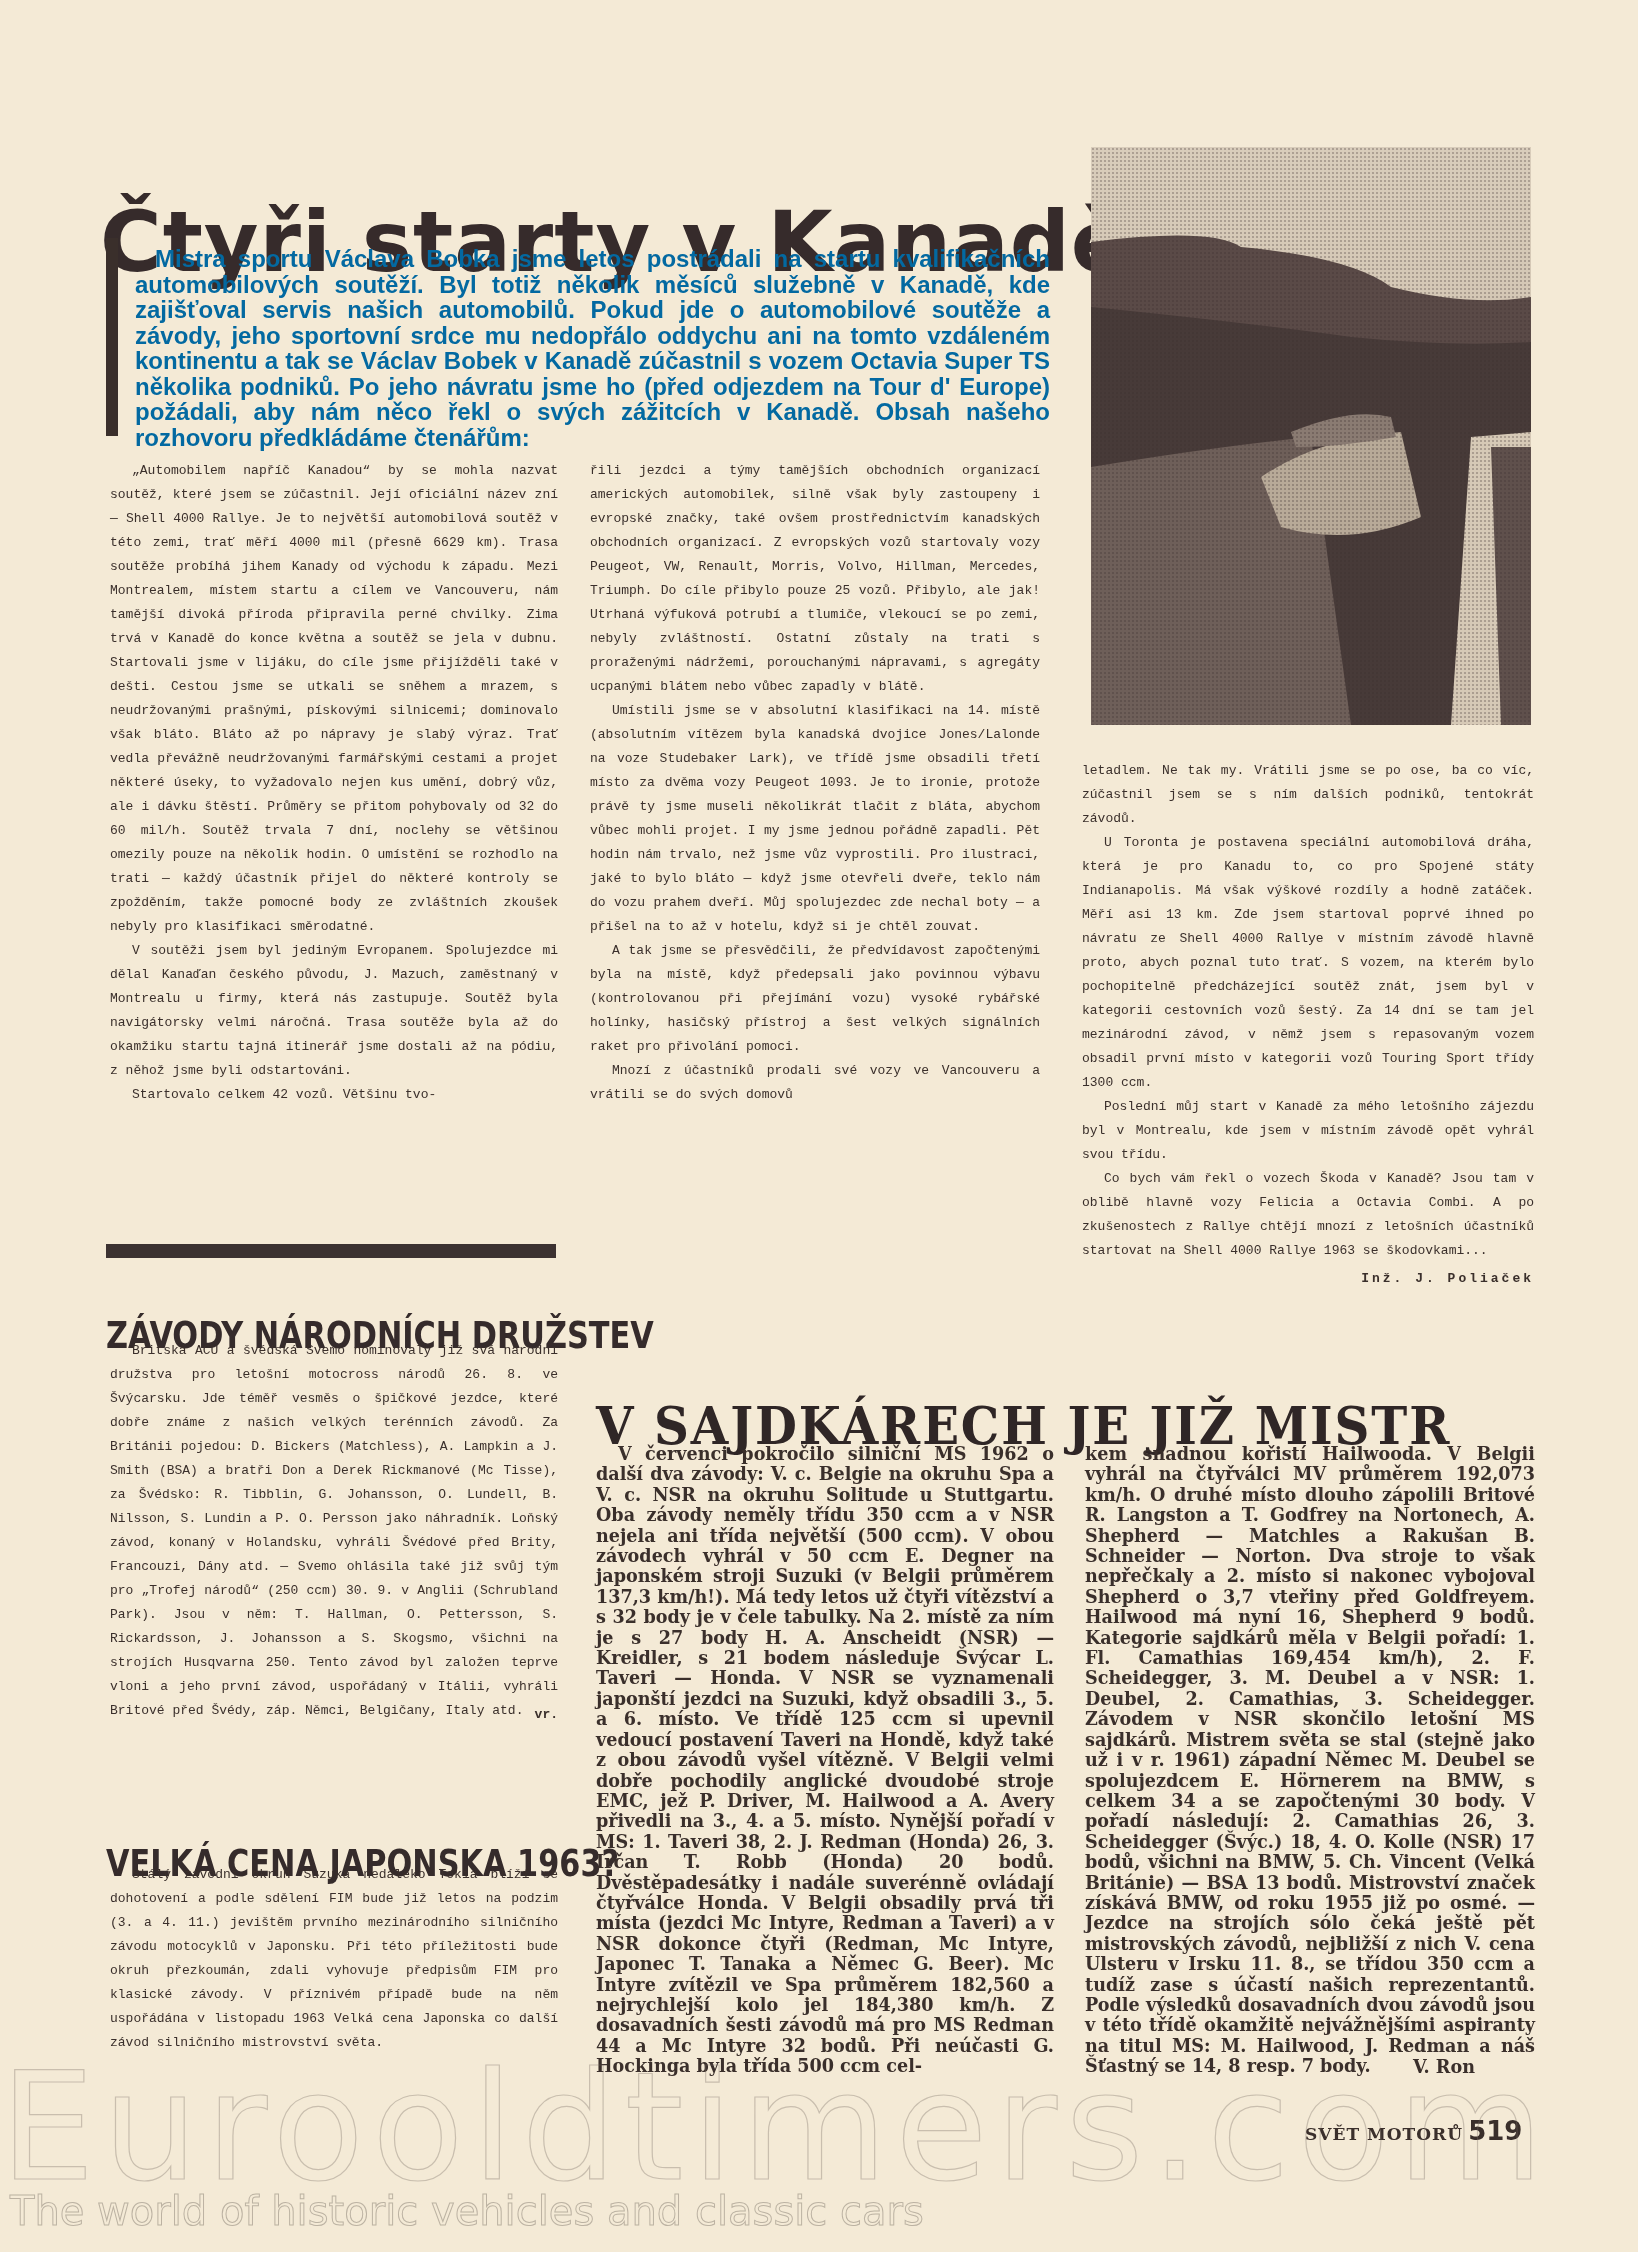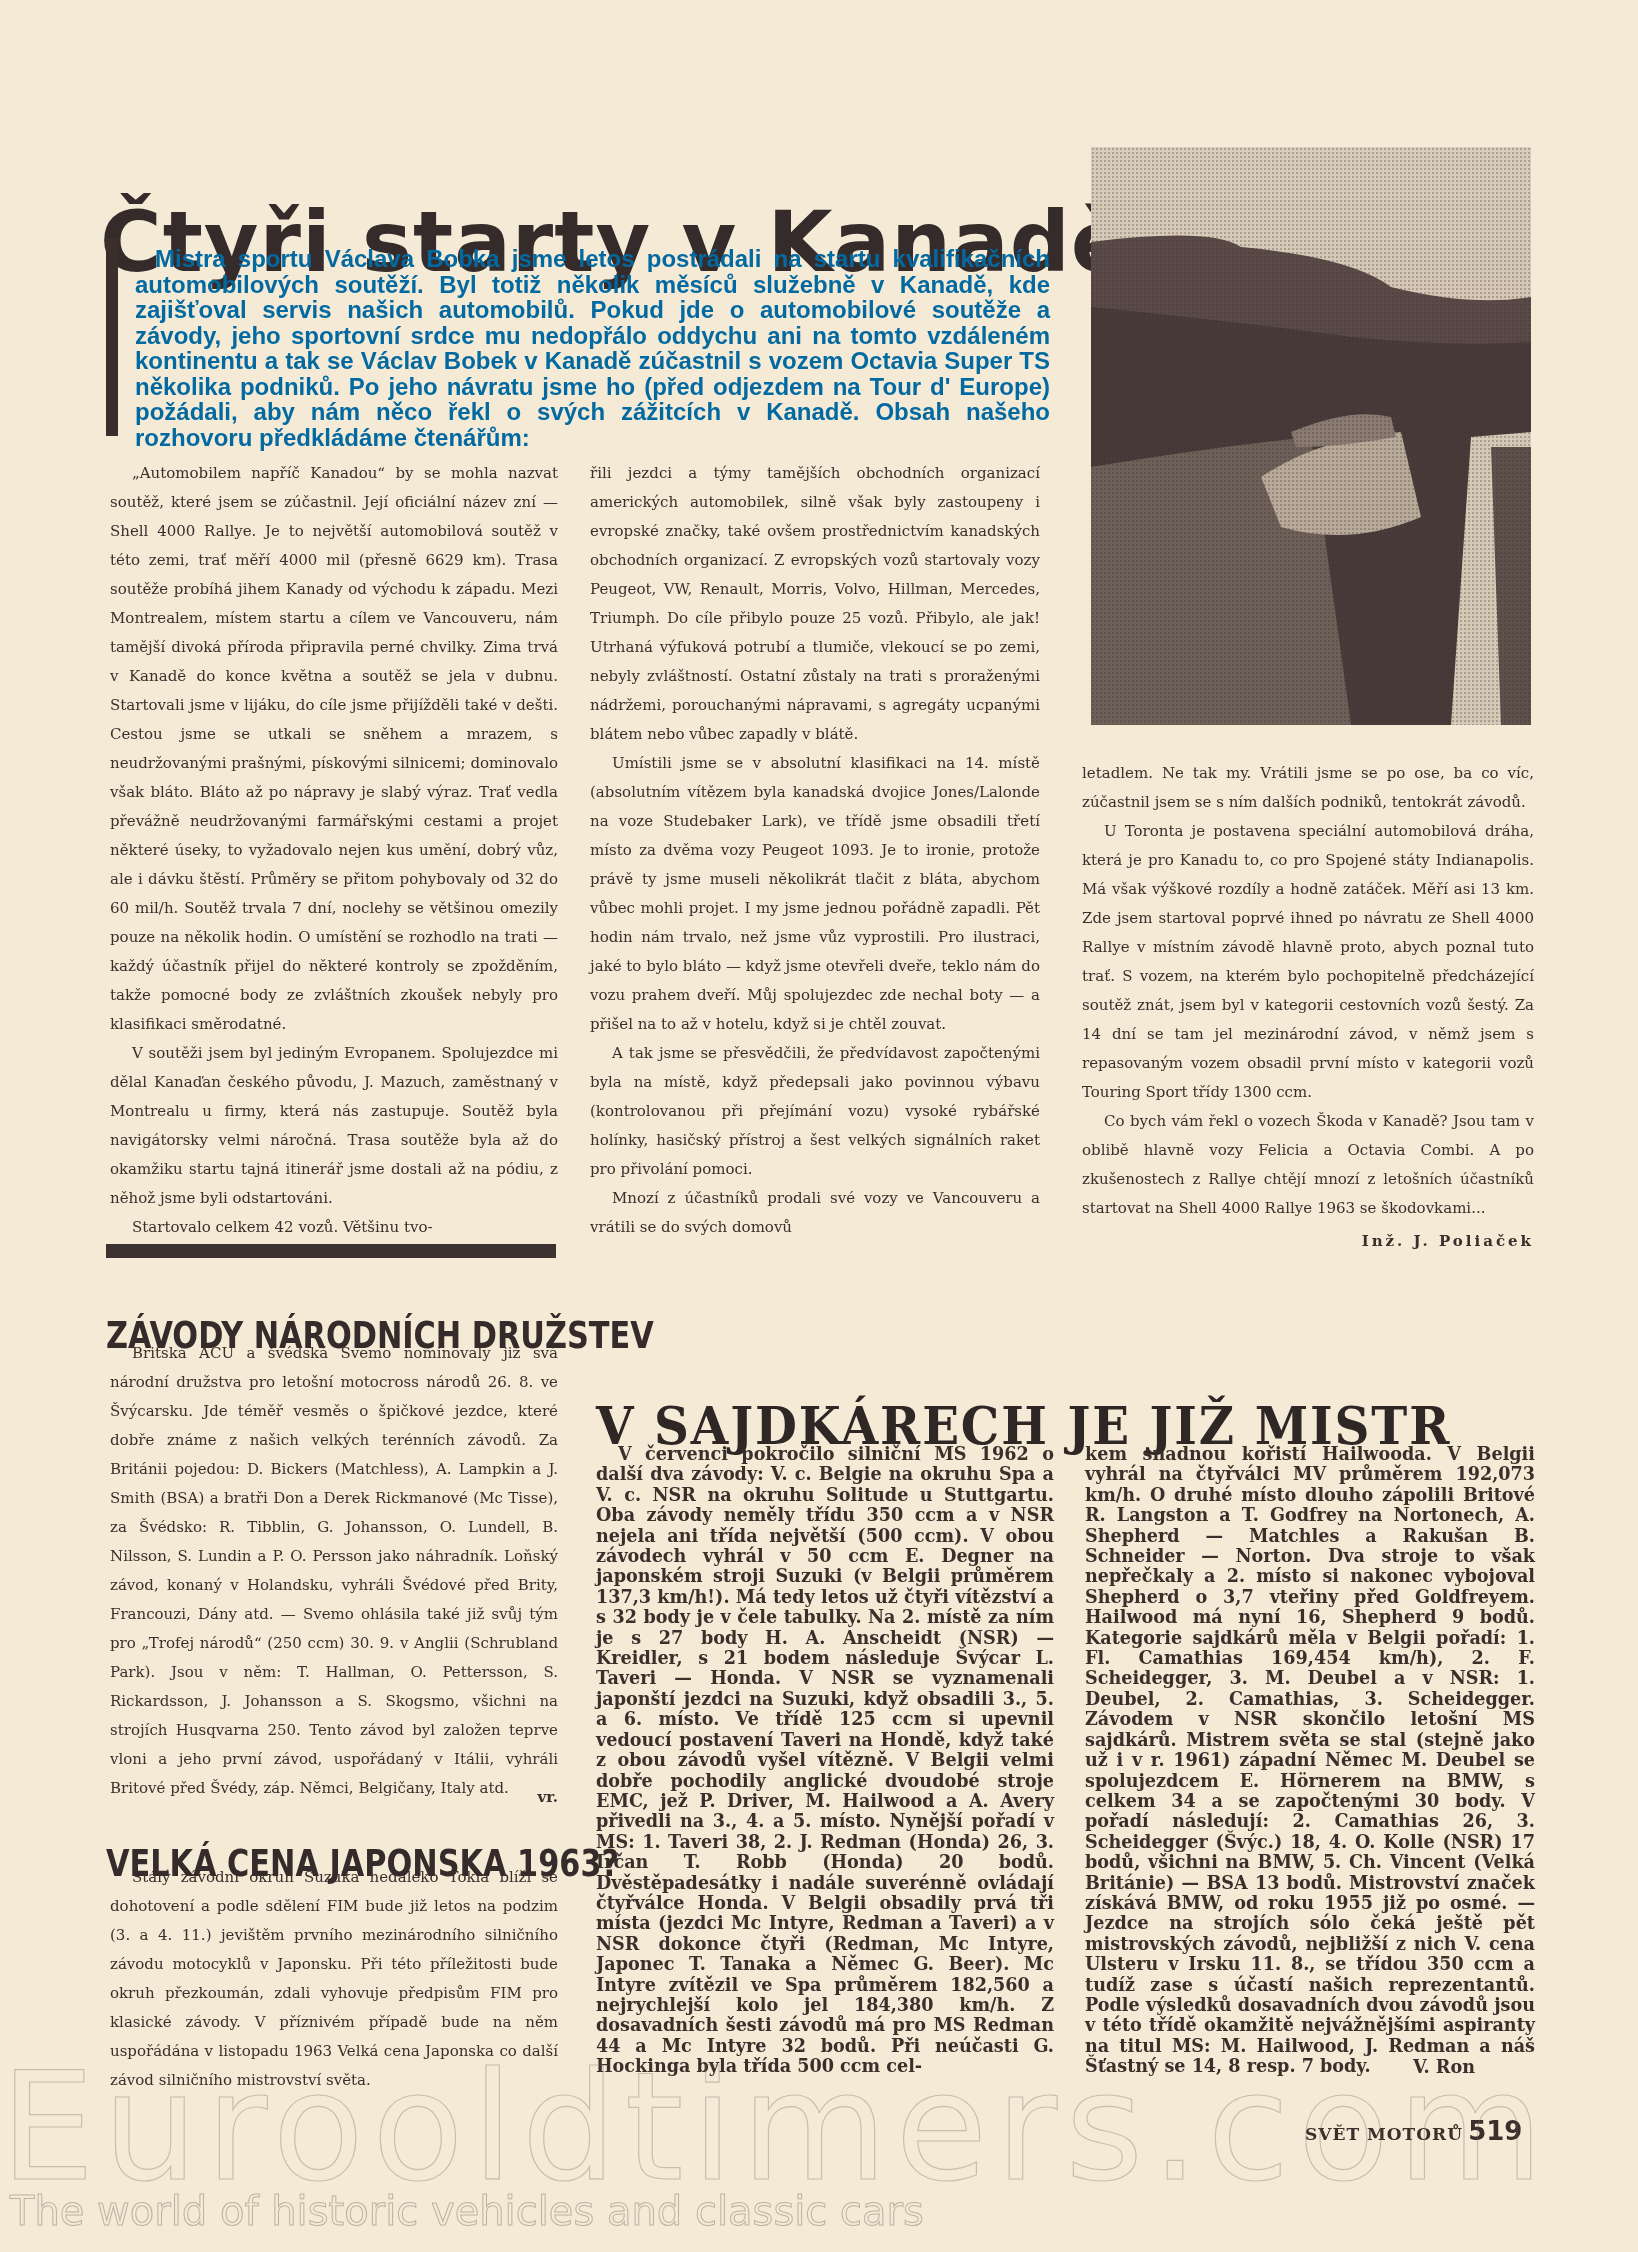--- a/index.html
+++ b/index.html
@@ -5,21 +5,21 @@
   html,body{margin:0;padding:0;}
   body{width:1638px;height:2252px;background:#f4ead6;position:relative;overflow:hidden;
        font-family:"DejaVu Serif","Liberation Serif",serif;color:#3a2f2b;}
   .abs{position:absolute;}
   .title{left:100px;top:138px;width:960px;font-family:"DejaVu Sans","Liberation Sans",sans-serif;
          font-weight:bold;font-size:84px;line-height:96px;letter-spacing:1px;color:#362b2b;white-space:nowrap;}
   .intro-bar{left:106px;top:238px;width:12px;height:198px;background:#3a2f2b;}
   .intro{left:135px;top:246px;width:915px;font-family:"Liberation Sans","DejaVu Sans",sans-serif;
          font-weight:bold;font-size:24px;line-height:25.5px;text-align:justify;color:#0369a1;}
   .intro p{margin:0;text-indent:20px;}
-  .col{font-size:15px;line-height:29px;text-align:justify;hyphens:manual;}
+  .col{font-size:13px;line-height:24px;text-align:justify;hyphens:manual;font-family:Liberation Mono, monospace;}
   .col p{margin:0;text-indent:22px;}
   .col1{left:110px;top:459px;width:448px;}
   .col2{left:590px;top:459px;width:450px;}
   .col3{left:1082px;top:759px;width:452px;}
   .sig{text-align:right;font-weight:bold;letter-spacing:3px;margin-top:4px !important;}
   .photo{left:1091px;top:147px;width:440px;height:578px;overflow:hidden;}
   .rule{left:106px;top:1244px;width:450px;height:14px;background:#3c3231;}
   .h2{font-family:"DejaVu Sans","Liberation Sans",sans-serif;font-weight:bold;color:#352b2b;
       transform:scaleX(0.82);transform-origin:left top;white-space:nowrap;}
   .h2a{left:106px;top:1283px;font-size:37px;letter-spacing:0px;}
@@ -83,20 +83,21 @@
 <div class="abs col col2">
   <p class="noindent">řili jezdci a týmy tamějších obchodních organizací amerických automobilek, silně však byly zastoupeny i evropské značky, také ovšem prostřednictvím kanadských obchodních organizací. Z evropských vozů startovaly vozy Peugeot, VW, Renault, Morris, Volvo, Hillman, Mercedes, Triumph. Do cíle přibylo pouze 25 vozů. Přibylo, ale jak! Utrhaná výfuková potrubí a tlumiče, vlekoucí se po zemi, nebyly zvláštností. Ostatní zůstaly na trati s proraženými nádržemi, porouchanými nápravami, s agregáty ucpanými blátem nebo vůbec zapadly v blátě.</p>
   <p>Umístili jsme se v absolutní klasifikaci na 14. místě (absolutním vítězem byla kanadská dvojice Jones/Lalonde na voze Studebaker Lark), ve třídě jsme obsadili třetí místo za dvěma vozy Peugeot 1093. Je to ironie, protože právě ty jsme museli několikrát tlačit z bláta, abychom vůbec mohli projet. I my jsme jednou pořádně zapadli. Pět hodin nám trvalo, než jsme vůz vyprostili. Pro ilustraci, jaké to bylo bláto — když jsme otevřeli dveře, teklo nám do vozu prahem dveří. Můj spolujezdec zde nechal boty — a přišel na to až v hotelu, když si je chtěl zouvat.</p>
   <p>A tak jsme se přesvědčili, že předvídavost započtenými byla na místě, když předepsali jako povinnou výbavu (kontrolovanou při přejímání vozu) vysoké rybářské holínky, hasičský přístroj a šest velkých signálních raket pro přivolání pomoci.</p>
   <p>Mnozí z účastníků prodali své vozy ve Vancouveru a vrátili se do svých domovů</p>
 </div>
 
 <div class="abs col col3">
   <p class="noindent">letadlem. Ne tak my. Vrátili jsme se po ose, ba co víc, zúčastnil jsem se s ním dalších podniků, tentokrát závodů.</p>
   <p>U Toronta je postavena speciální automobilová dráha, která je pro Kanadu to, co pro Spojené státy Indianapolis. Má však výškové rozdíly a hodně zatáček. Měří asi 13 km. Zde jsem startoval poprvé ihned po návratu ze Shell 4000 Rallye v místním závodě hlavně proto, abych poznal tuto trať. S vozem, na kterém bylo pochopitelně předcházející soutěž znát, jsem byl v kategorii cestovních vozů šestý. Za 14 dní se tam jel mezinárodní závod, v němž jsem s repasovaným vozem obsadil první místo v kategorii vozů Touring Sport třídy 1300 ccm.</p>
+  <p>Poslední můj start v Kanadě za mého letošního zájezdu byl v Montrealu, kde jsem v místním závodě opět vyhrál svou třídu.</p>
   <p>Co bych vám řekl o vozech Škoda v Kanadě? Jsou tam v oblibě hlavně vozy Felicia a Octavia Combi. A po zkušenostech z Rallye chtějí mnozí z letošních účastníků startovat na Shell 4000 Rallye 1963 se škodovkami...</p>
   <p class="sig">Inž. J. Poliaček</p>
 </div>
 
 <div class="abs rule"></div>
 
 <h2 class="abs h2 h2a">ZÁVODY NÁRODNÍCH DRUŽSTEV</h2>
 <div class="abs col col4">
   <p>Britská ACU a švédská Svemo nominovaly již svá národní družstva pro letošní motocross národů 26. 8. ve Švýcarsku. Jde téměř vesměs o špičkové jezdce, které dobře známe z našich velkých terénních závodů. Za Británii pojedou: D. Bickers (Matchless), A. Lampkin a J. Smith (BSA) a bratři Don a Derek Rickmanové (Mc Tisse), za Švédsko: R. Tibblin, G. Johansson, O. Lundell, B. Nilsson, S. Lundin a P. O. Persson jako náhradník. Loňský závod, konaný v Holandsku, vyhráli Švédové před Brity, Francouzi, Dány atd. — Svemo ohlásila také již svůj tým pro „Trofej národů“ (250 ccm) 30. 9. v Anglii (Schrubland Park). Jsou v něm: T. Hallman, O. Pettersson, S. Rickardsson, J. Johansson a S. Skogsmo, všichni na strojích Husqvarna 250. Tento závod byl založen teprve vloni a jeho první závod, uspořádaný v Itálii, vyhráli Britové před Švédy, záp. Němci, Belgičany, Italy atd.</p>
   <p class="right noindent" style="font-weight:bold;margin-top:-20px;">vr.</p>

